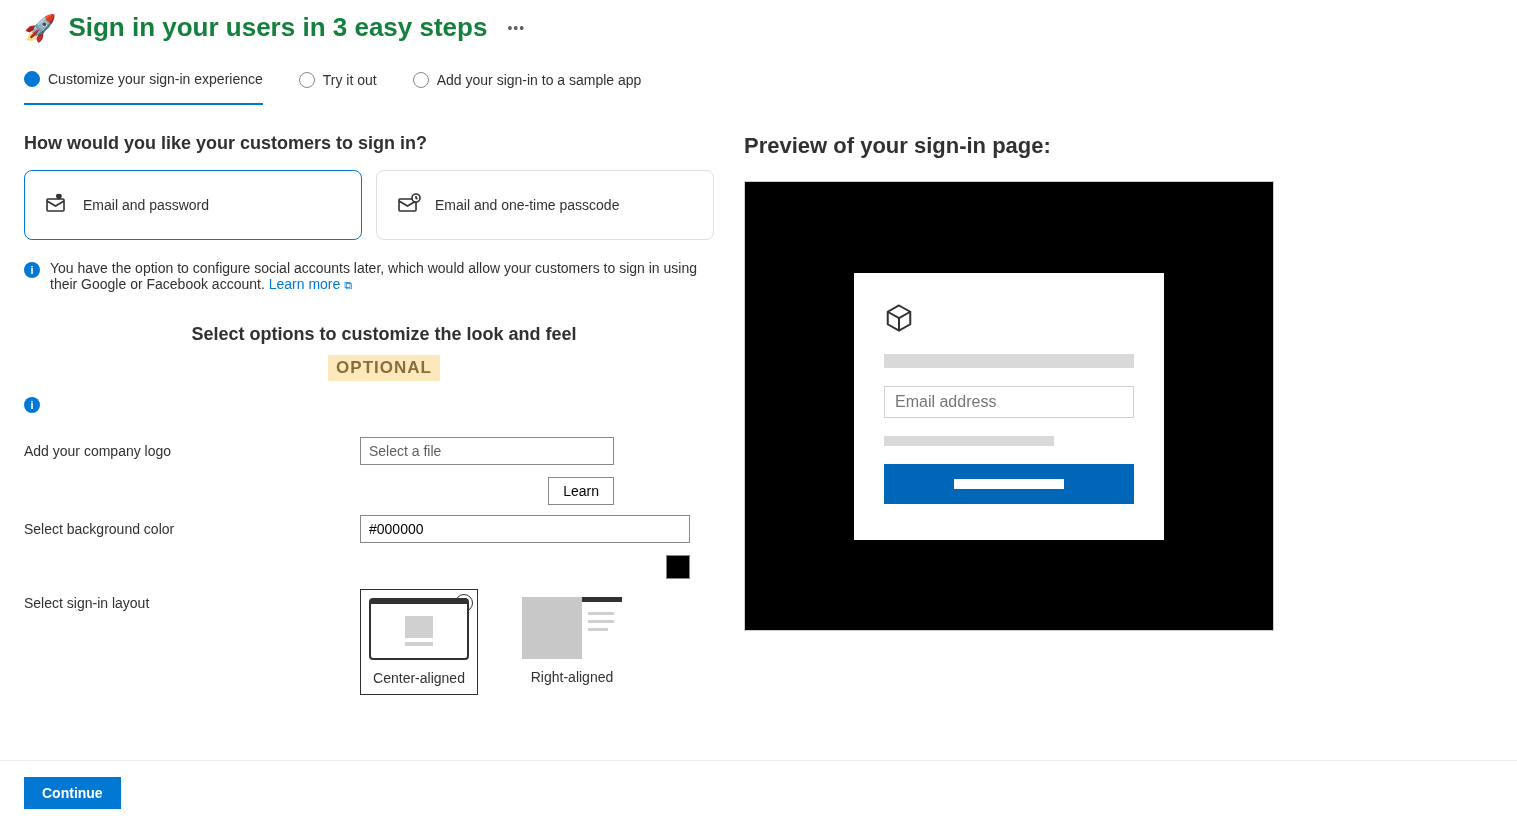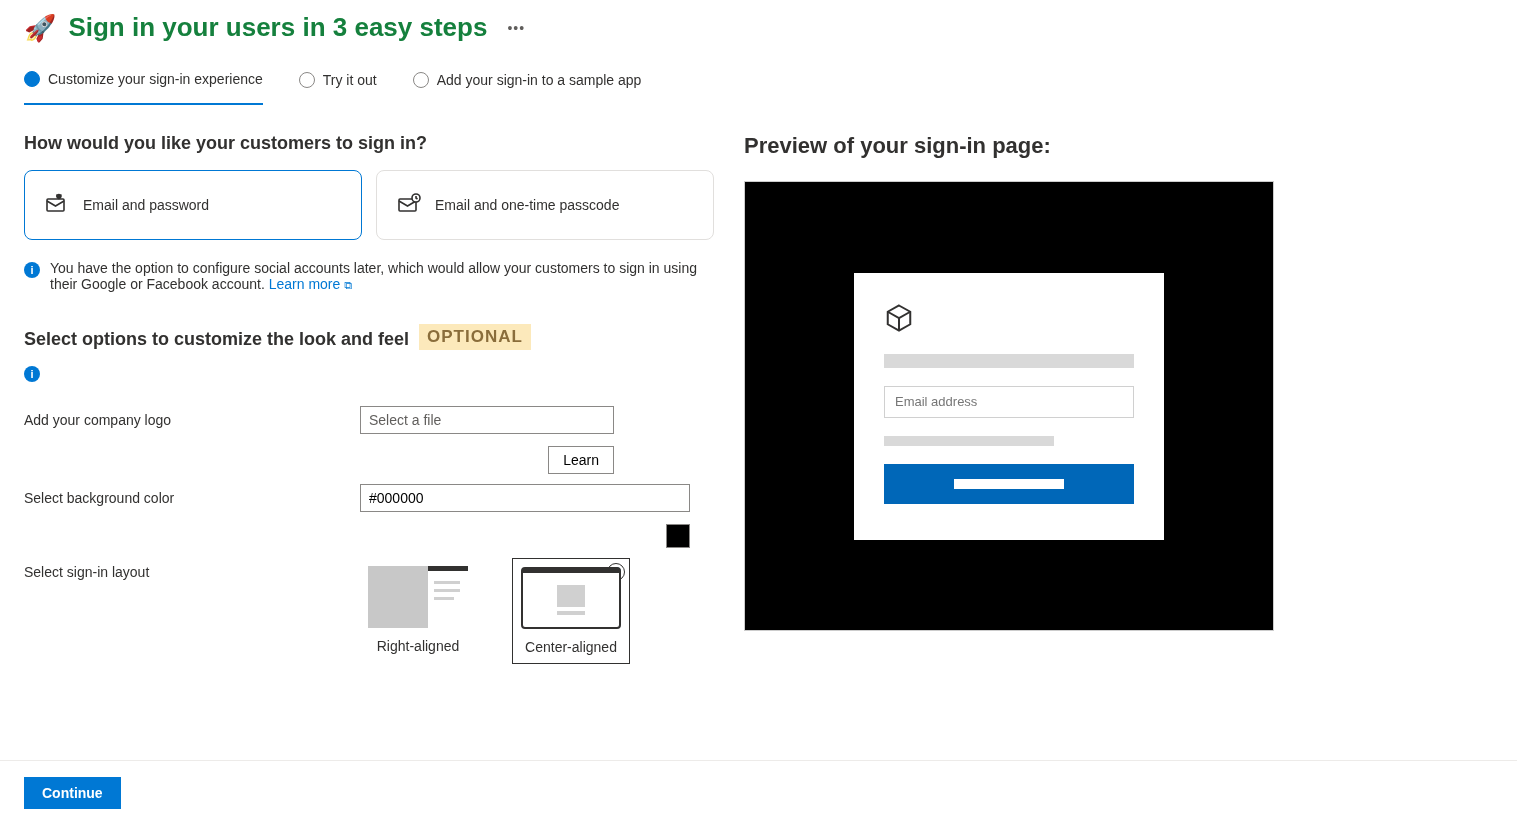--- a/index.html
+++ b/index.html
@@ -114,23 +114,24 @@
       display: flex;
       align-items: center;
       justify-content: center;
       flex-shrink: 0;
       margin-top: 2px;
     }
     .learn-link { color: #0078d4; text-decoration: none; }
     .open-icon { font-size: 11px; }
     .section2-title-row {
       display: flex;
-      align-items: flex-end;
+      align-items: center;
       gap: 10px;
       margin-bottom: 14px;
+      flex-direction: column;
     }
     .optional-badge {
       background: #fce9bb;
       color: #8a6d3b;
       font-size: 17px;
       letter-spacing: 1px;
       padding: 3px 8px;
       font-weight: 600;
     }
     .form-row {
@@ -241,21 +242,21 @@
     .preview-bar {
       height: 14px; background: #d9d9d9; margin-bottom: 18px;
     }
     .preview-bar.short { width: 68%; height: 10px; }
     .preview-input {
       height: 32px;
       border: 1px solid #d0d0d0;
       display: flex; align-items: center;
       padding: 0 10px;
       color: #767676;
-      font-size: 13px;
+      font-size: 16px;
       margin-bottom: 18px;
     }
     .preview-btn {
       height: 40px;
       background: #0067b8;
       display: flex;
       align-items: center;
       justify-content: center;
     }
     .preview-btn-inner { width: 110px; height: 10px; background: #fff; }
@@ -356,37 +357,37 @@
         <div class="form-label">Select background color</div>
         <div class="form-control-area">
           <input class="text-input" style="width: 330px;" value="#000000">
           <div class="color-swatch" style="background:#000000"></div>
         </div>
       </div>
 
       <div class="form-row">
         <div class="form-label">Select sign-in layout</div>
         <div class="layout-options">
+          <div class="layout-option selected">
+            <span class="layout-radio on"></span>
+            <div class="layout-thumb">
+              <div class="inner-box" style="left:34px;top:12px;width:28px;height:22px"></div>
+              <div class="inner-box" style="left:34px;top:38px;width:28px;height:4px"></div>
+            </div>
+            <div>Center-aligned</div>
+          </div>
           <div class="layout-option">
             <div class="layout-thumb gray">
               <div style="position:absolute;right:0;top:0;width:40px;height:62px;background:#fff;border-top:5px solid #323130">
                 <div class="inner-box" style="left:6px;top:10px;width:26px;height:3px"></div>
                 <div class="inner-box" style="left:6px;top:18px;width:26px;height:3px"></div>
                 <div class="inner-box" style="left:6px;top:26px;width:20px;height:3px"></div>
               </div>
             </div>
             <div>Right-aligned</div>
-          </div>
-          <div class="layout-option selected">
-            <span class="layout-radio on"></span>
-            <div class="layout-thumb">
-              <div class="inner-box" style="left:34px;top:12px;width:28px;height:22px"></div>
-              <div class="inner-box" style="left:34px;top:38px;width:28px;height:4px"></div>
-            </div>
-            <div>Center-aligned</div>
           </div>
         </div>
       </div>
     </div>
 
     <div class="right-col">
       <h2 class="preview-title">Preview of your sign-in page:</h2>
       <div class="preview-frame">
         <div class="preview-card">
           <svg class="cube" viewBox="0 0 24 24" fill="none" stroke="#323130" stroke-width="1.6">

